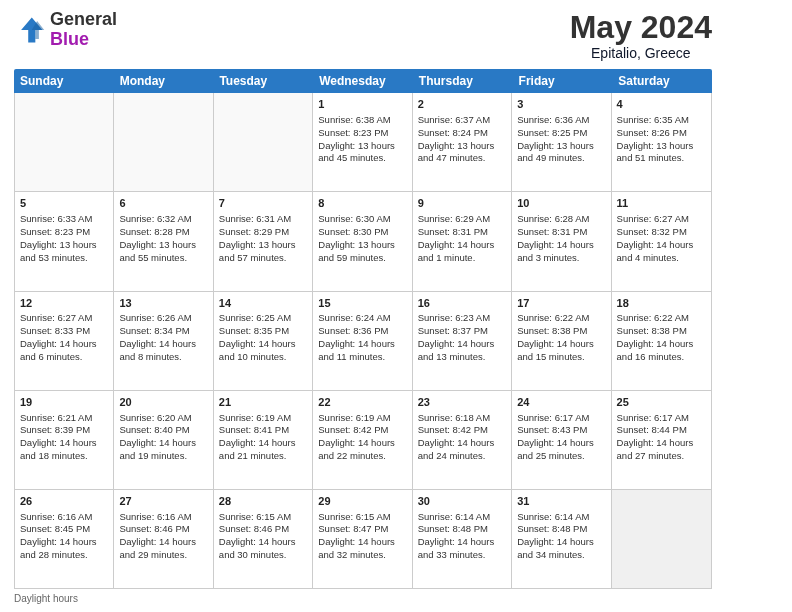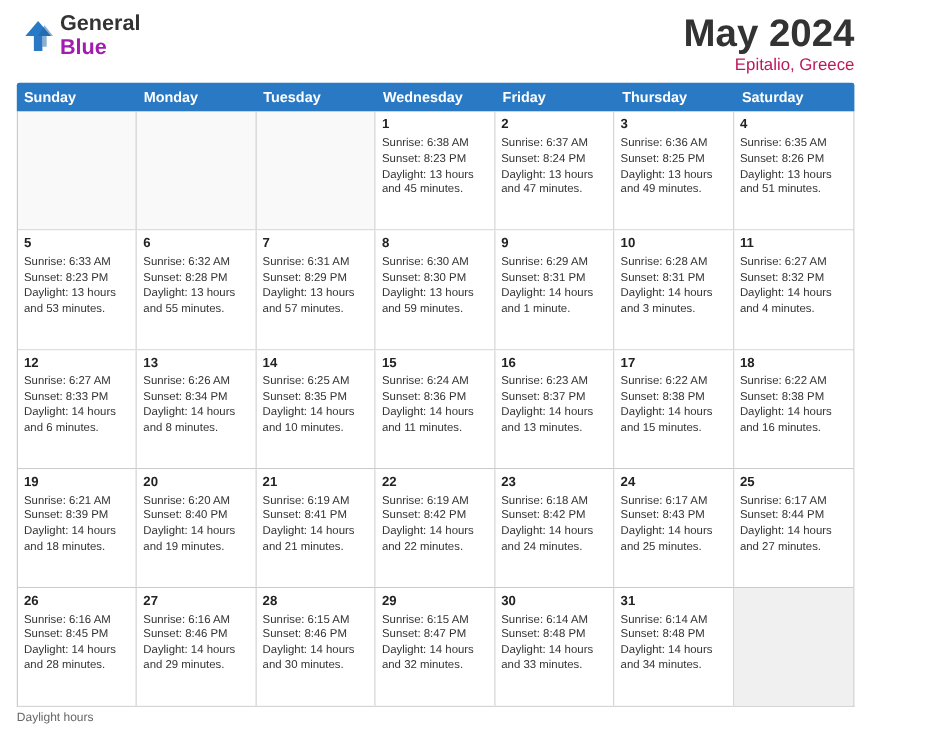--- a/index.html
+++ b/index.html
@@ -52,21 +52,22 @@
       text-align: right;
     }
     .month-title {
       font-size: 32px;
       font-weight: bold;
       color: #333;
       line-height: 1.1;
     }
     .subtitle {
       font-size: 14px;
-      color: #be185d;
+      color: #0f172a;
+      text-align: center;
     }
     .calendar {
       flex: 1;
       display: flex;
       flex-direction: column;
       border-radius: 16px;
     }
     .cal-header {
       display: grid;
       grid-template-columns: repeat(7, 1fr);
@@ -146,22 +147,22 @@
       <div class="subtitle">Epitalio, Greece</div>
     </div>
   </div>
 
   <div class="calendar">
     <div class="cal-header">
     <div class="cal-header-cell">Sunday</div>
         <div class="cal-header-cell">Monday</div>
         <div class="cal-header-cell">Tuesday</div>
         <div class="cal-header-cell">Wednesday</div>
+        <div class="cal-header-cell">Thursday</div>
         <div class="cal-header-cell">Friday</div>
-        <div class="cal-header-cell">Thursday</div>
         <div class="cal-header-cell">Saturday</div>
       </div>
     <div class="cal-body">
     <div class="cal-row">
           <div class="cal-cell empty"></div>
           <div class="cal-cell empty"></div>
           <div class="cal-cell empty"></div>
           <div class="cal-cell">
             <div class="day-number">1</div>
             <div>Sunrise: 6:38 AM</div>

